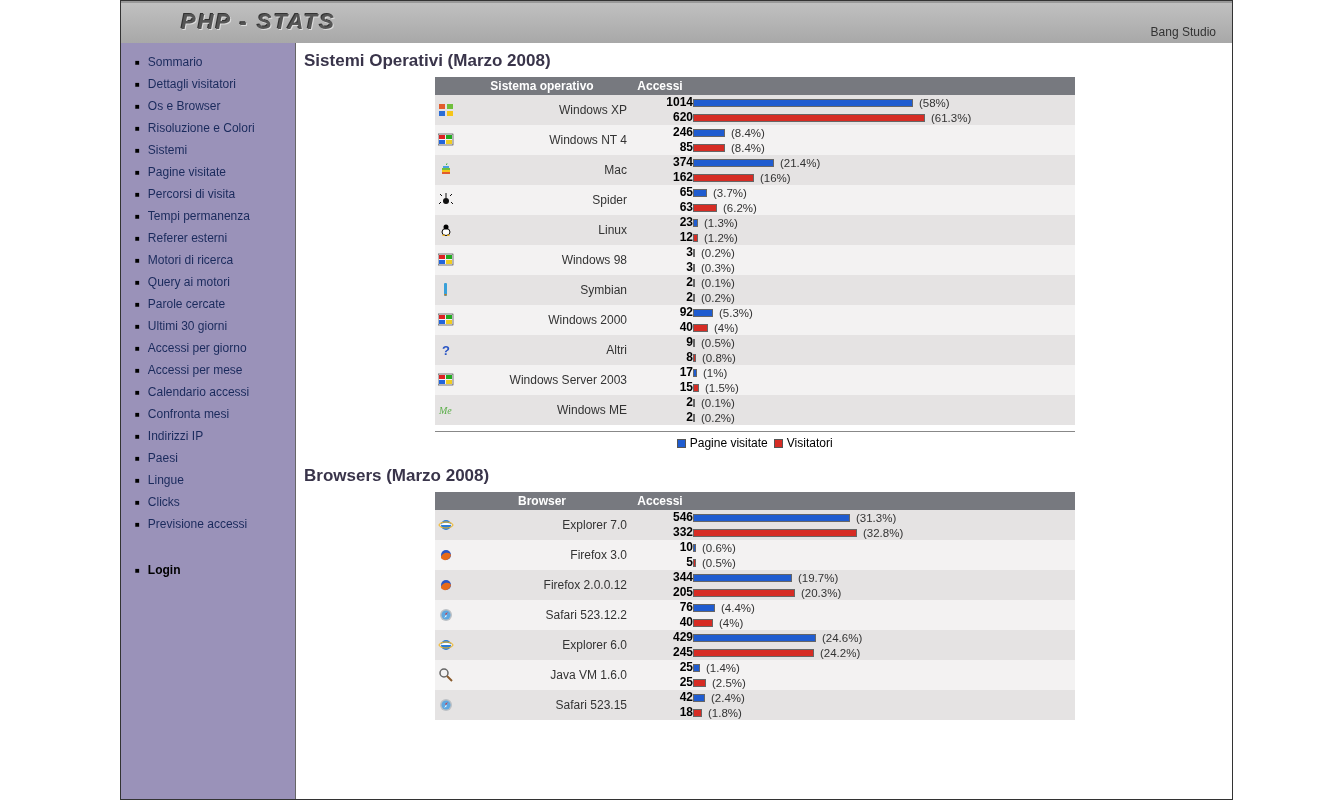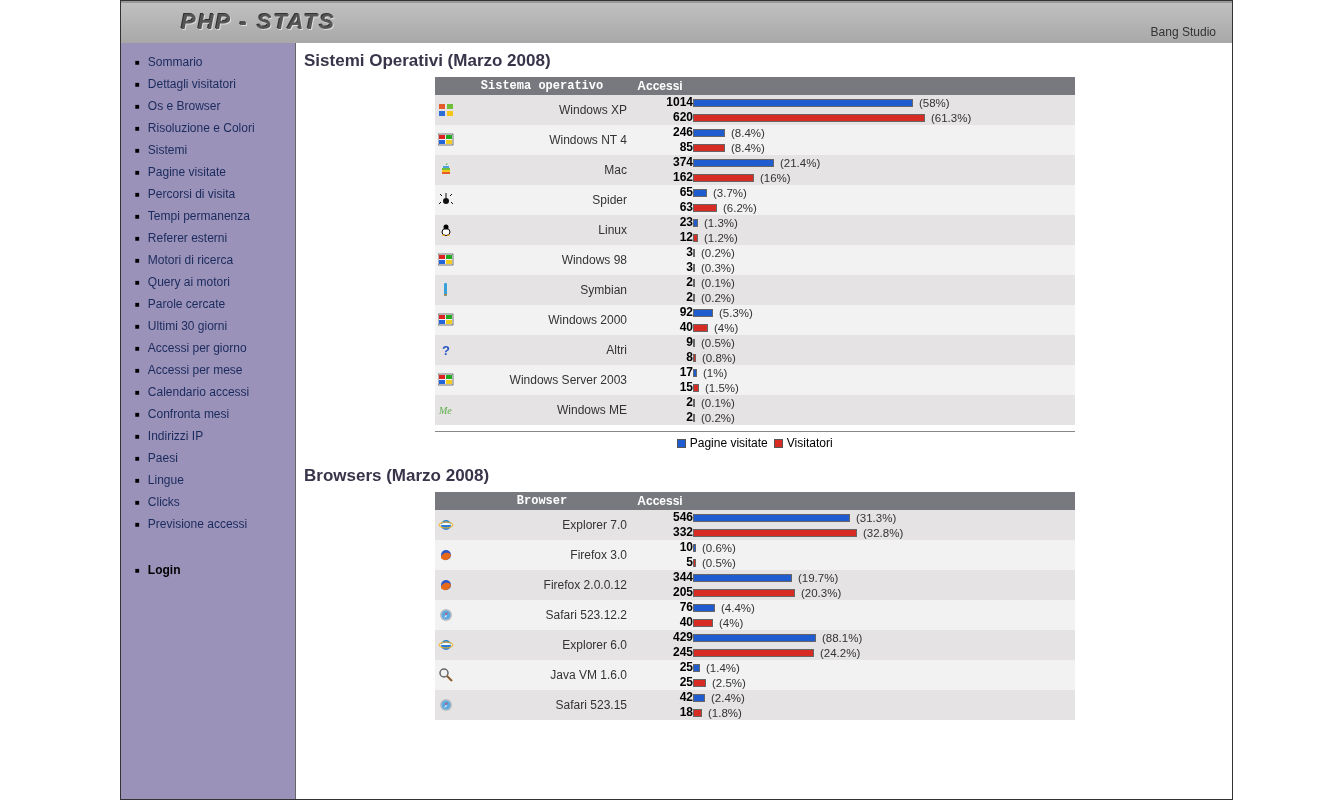--- a/index.html
+++ b/index.html
@@ -14,21 +14,21 @@
 .sidebar li { padding: 2px 0 6px 8px; }
 .sidebar li::before { content: "■"; font-size: 8px; margin-right: 8px; color: #000; vertical-align: 1px; }
 .sidebar a { color: #1a2a5c; text-decoration: none; font-size: 12px; }
 .sidebar li.login { margin-top: 24px; }
 .sidebar li.login a { font-weight: bold; color: #000; }
 .content { flex: 1; padding: 4px 24px 10px 6px; }
 .section-title { font-weight: bold; font-size: 17px; color: #39344a; padding: 4px 0 6px 2px; }
 .data-table { width: 640px; margin: 0 auto 6px auto; border-collapse: collapse; }
 .data-table th { background: #77797f; color: #fff; font-weight: bold; font-size: 12px; padding: 2px 4px; text-align: center; }
 .data-table th.icon-col { width: 22px; background: #77797f; }
-.data-table th.name-col { width: 170px; font-family: Liberation Mono, monospace; }
+.data-table th.name-col { width: 170px; }
 .data-table th.acc-col { width: 66px; }
 .data-table td { vertical-align: middle; }
 .data-table tr.row td { padding: 0; }
 .data-table tr.row:nth-child(even) td { background: #f3f2f2; }
 .data-table tr.row:nth-child(odd) td { background: #e5e3e3; }
 td.icon-cell { text-align: center; width: 22px; padding: 2px; }
 td.name-cell { text-align: right; padding-right: 6px; font-size: 12px; color: #333; }
 td.acc-cell { width: 66px; text-align: right; font-weight: bold; font-size: 12px; padding-right: 4px; line-height: 15px; color: #000; }
 td.bar-cell { padding: 2px 8px 2px 4px; }
 .bar-row { display: flex; align-items: center; height: 15px; }
@@ -458,21 +458,21 @@
                   <ellipse cx="8" cy="8" rx="7" ry="3" fill="none" stroke="#f5b518" stroke-width="1"></ellipse>
                 </svg></td>
               <td class="name-cell">Explorer 6.0</td>
               <td class="acc-cell">
                 <div>429</div>
                 <div>245</div>
               </td>
               <td class="bar-cell">
                 <div class="bar-row">
                   <span class="bar blue" style="width:123px"></span>
-                  <span class="pct">(88.1%)</span>
+                  <span class="pct">(24.6%)</span>
                 </div>
                 <div class="bar-row">
                   <span class="bar red" style="width:121px"></span>
                   <span class="pct">(24.2%)</span>
                 </div>
               </td>
             </tr>
             <tr class="row">
               <td class="icon-cell"><svg class="icon-svg" viewBox="0 0 16 16">
                   <circle cx="6" cy="6" r="4" fill="none" stroke="#666" stroke-width="1.5"></circle>

